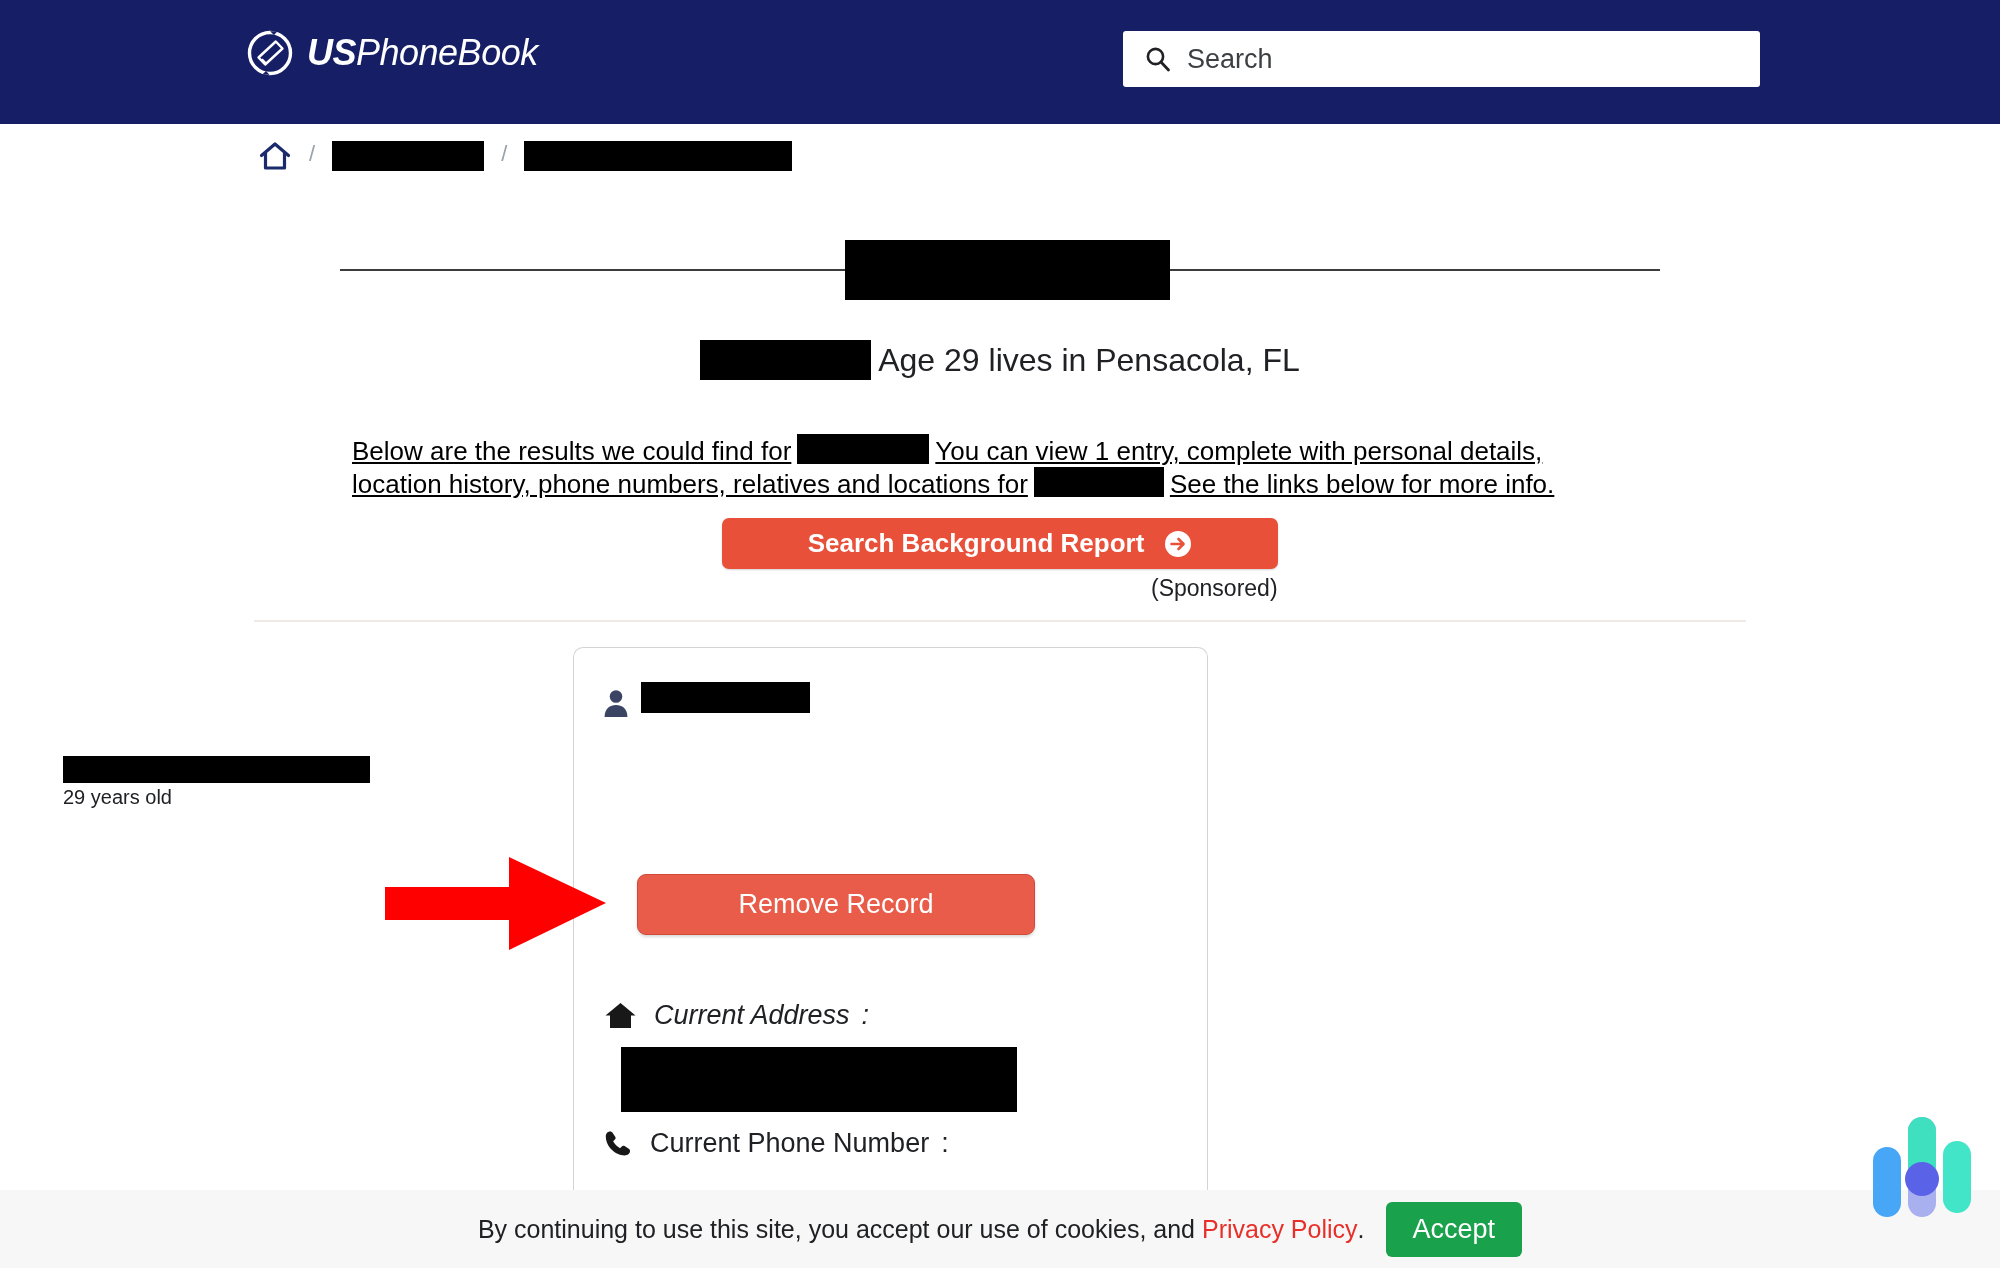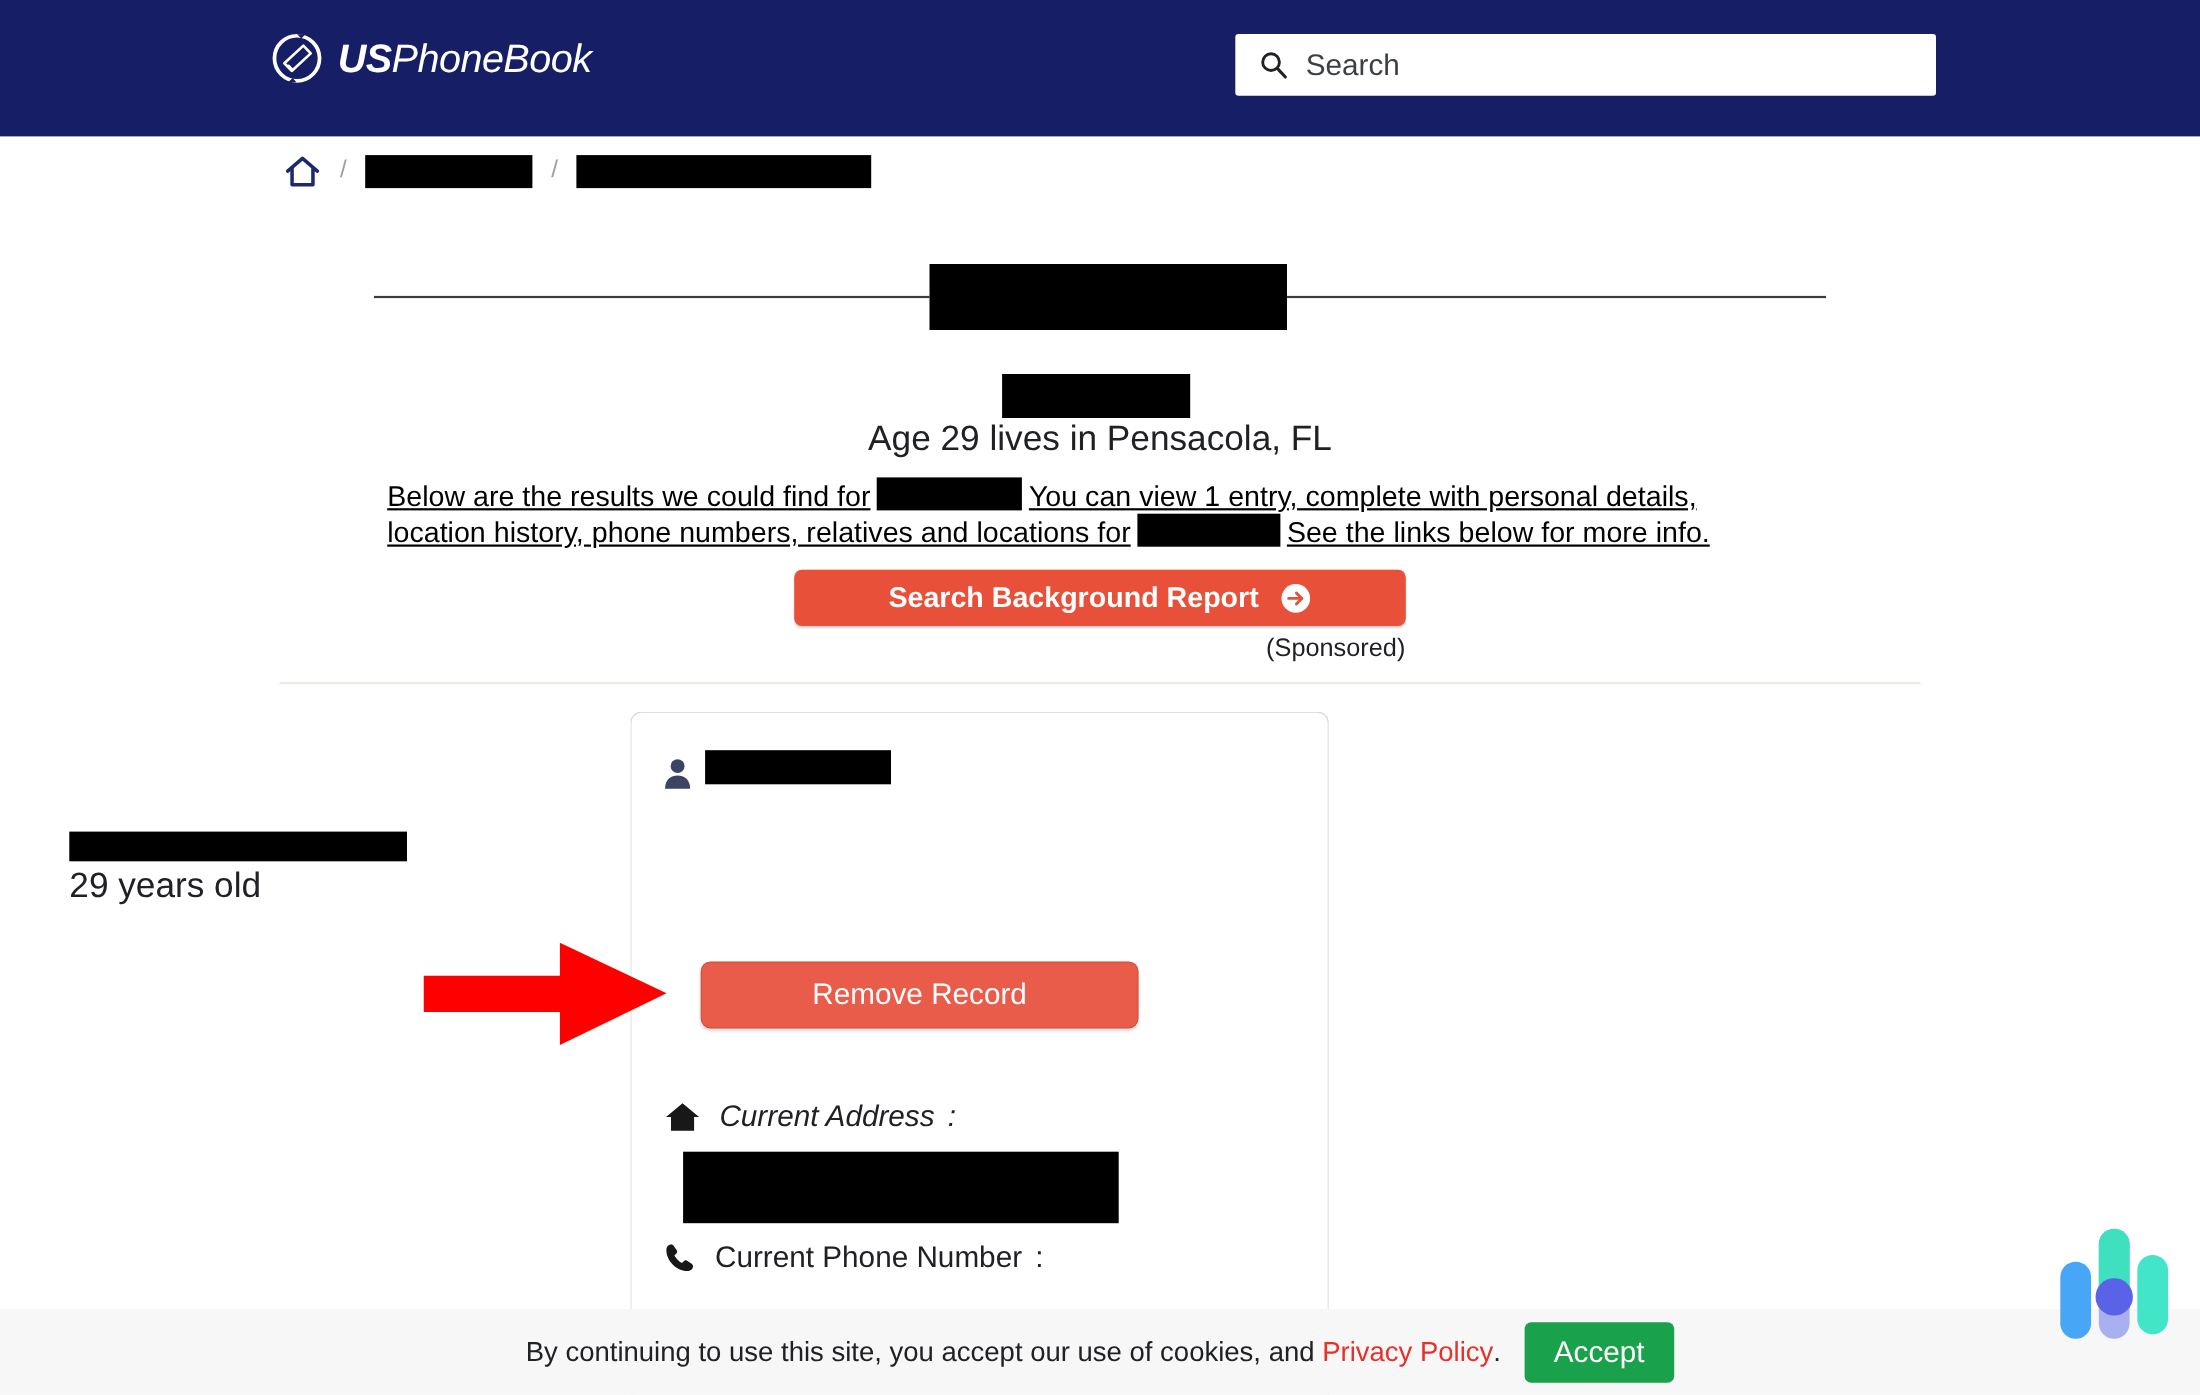--- a/index.html
+++ b/index.html
@@ -111,21 +111,20 @@
 
   .subtitle {
     position: absolute;
     left: 0; top: 340px;
     width: 2000px;
     display: flex;
     align-items: center;
     justify-content: center;
     font-size: 32px;
     color: #202124;
-    flex-direction: column;
   }
   .subtitle-redact { width: 171px; height: 40px; margin-right: 7px; }
 
   
   .lead {
     position: absolute;
     left: 352px;
     top: 434px;
     width: 1275px;
     font-size: 26px;
@@ -218,21 +217,21 @@
     left: 63px;
     top: 756px;
     width: 307px;
     height: 27px;
   }
 
   .age-line {
     position: absolute;
     left: 63px;
     top: 786px;
-    font-size: 32px;
+    font-size: 20px;
     color: #202124;
   }
 
   .remove-btn {
     position: absolute;
     left: 637px;
     top: 874px;
     width: 398px;
     height: 61px;
     background: #E85C49;

